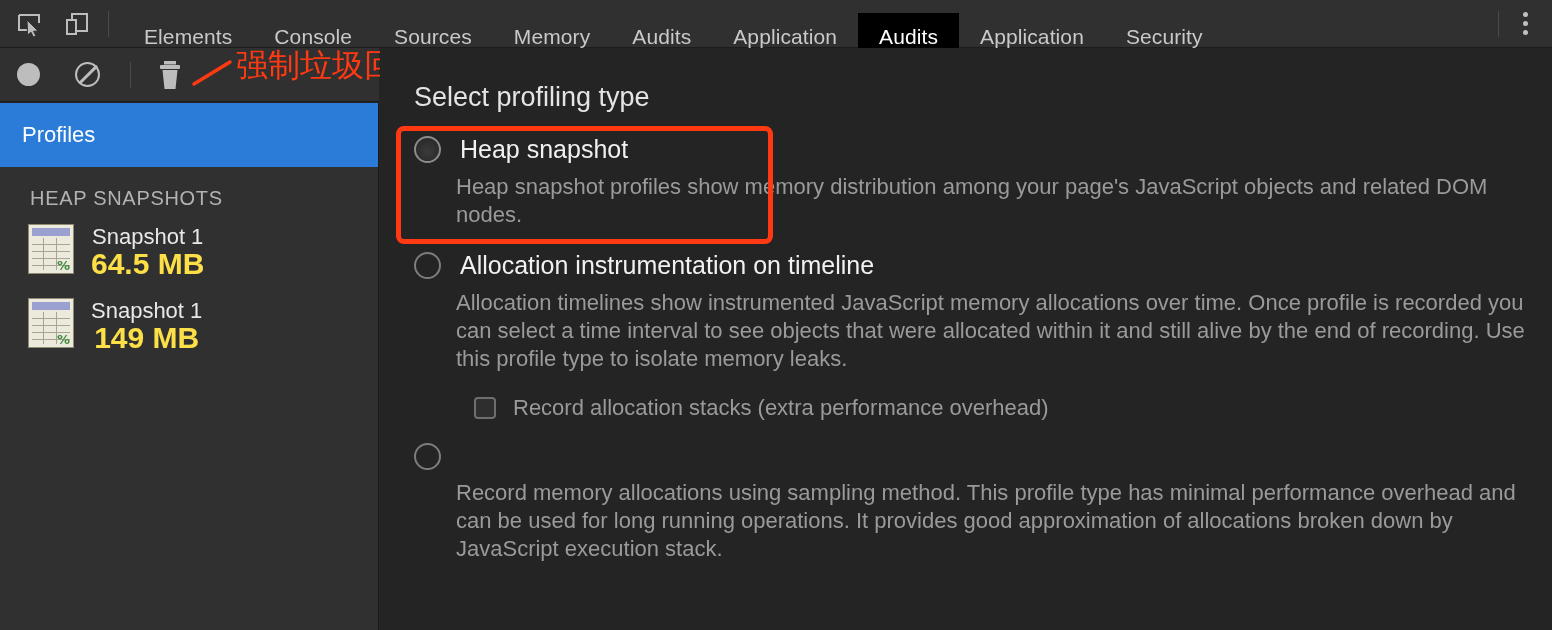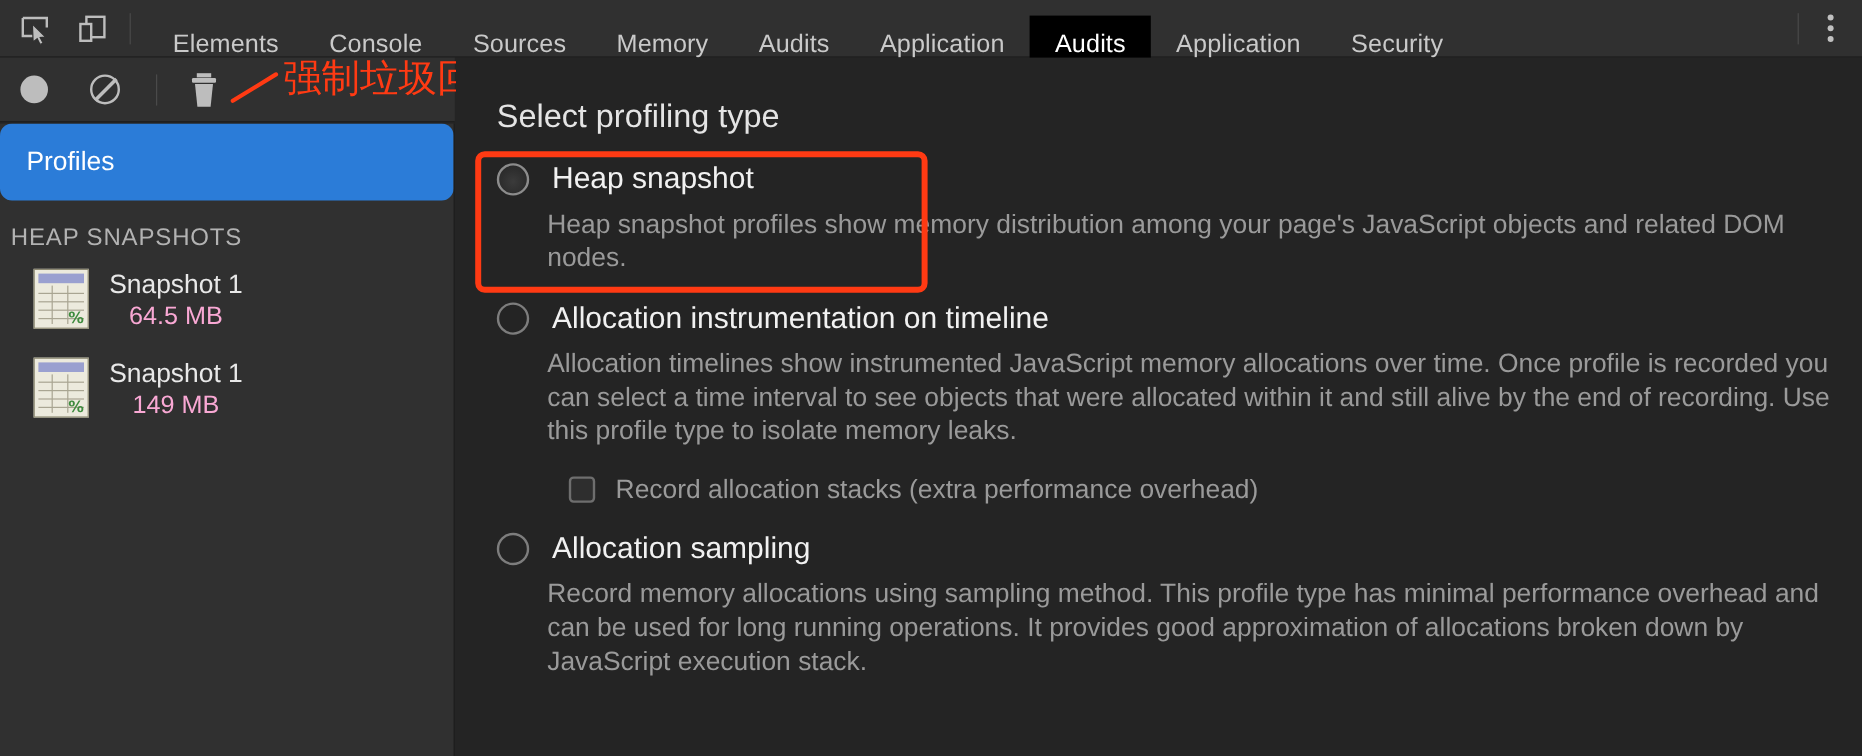--- a/index.html
+++ b/index.html
@@ -79,24 +79,24 @@
   .sidebar {
     position: absolute; left: 0; top: 103px;
     width: 379px; height: 527px;
     background: #303030;
     border-right: 1px solid #1c1c1c;
     overflow: hidden;
   }
   .profiles-row {
     height: 64px; background: #2b7cd8;
     display: flex; align-items: center; padding-left: 22px;
-    color: #ffffff; font-size: 22px; cursor: pointer; border-radius: 10px;
+    color: #ffffff; font-size: 22px; cursor: pointer;
   }
   .section-head {
-    padding: 20px 0 4px 9px;
+    padding: 20px 0 4px 30px;
     color: #b2b2b2; font-size: 20px; letter-spacing: .7px;
   }
   .snap {
     display: flex; align-items: flex-start;
     padding: 10px 0 10px 28px; cursor: pointer;
   }
   .snap-icon {
     width: 46px; height: 50px; flex: none;
     border: 1px solid #8e8a74;
     background: #eceadd;
@@ -105,21 +105,21 @@
   .snap-icon .hdr { position: absolute; left: 3px; top: 3px; right: 3px; height: 8px; background: #9aa0d0; }
   .snap-icon .grid { position: absolute; left: 3px; top: 13px; right: 3px; bottom: 3px; }
   .snap-icon .grid i { position: absolute; background: #a9a592; }
   .snap-icon .pct {
     position: absolute; right: 3px; bottom: 1px;
     color: #3e8b3e; font-size: 13px; font-weight: bold;
     font-family: "DejaVu Sans", sans-serif; line-height: 13px;
   }
   .snap-text { margin-left: 17px; text-align: center; }
   .snap-title { color: #e8e8e8; font-size: 22px; line-height: 26px; }
-  .snap-size  { color: #f9a8d4; font-size: 21px; line-height: 28px; }
+  .snap-size  { color: #fde047; font-size: 30px; line-height: 28px; font-weight: bold; }
 
   
   .main {
     position: absolute; left: 380px; top: 48px;
     width: 1172px; height: 582px;
     background: #242424; overflow: hidden;
   }
   .panel-title {
     color: #e4e4e4; font-size: 27px;
     padding: 34px 12px 0 34px;
@@ -279,21 +279,20 @@
       <div class="opt-desc">Allocation timelines show instrumented JavaScript memory allocations over time. Once profile is recorded you can select a time interval to see objects that were allocated within it and still alive by the end of recording. Use this profile type to isolate memory leaks.</div>
       <div class="checkrow">
         <div class="checkbox"></div>
         <div class="check-label">Record allocation stacks (extra performance overhead)</div>
       </div>
     </div>
 
     <div class="opt">
       <div class="opt-head">
         <div class="radio"></div>
-        <div class="opt-label">Allocation sampling</div>
       </div>
       <div class="opt-desc">Record memory allocations using sampling method. This profile type has minimal performance overhead and can be used for long running operations. It provides good approximation of allocations broken down by JavaScript execution stack.</div>
     </div>
   </div>
 
   <div class="hlbox"></div>
 
 </div>
 
 </body></html>

